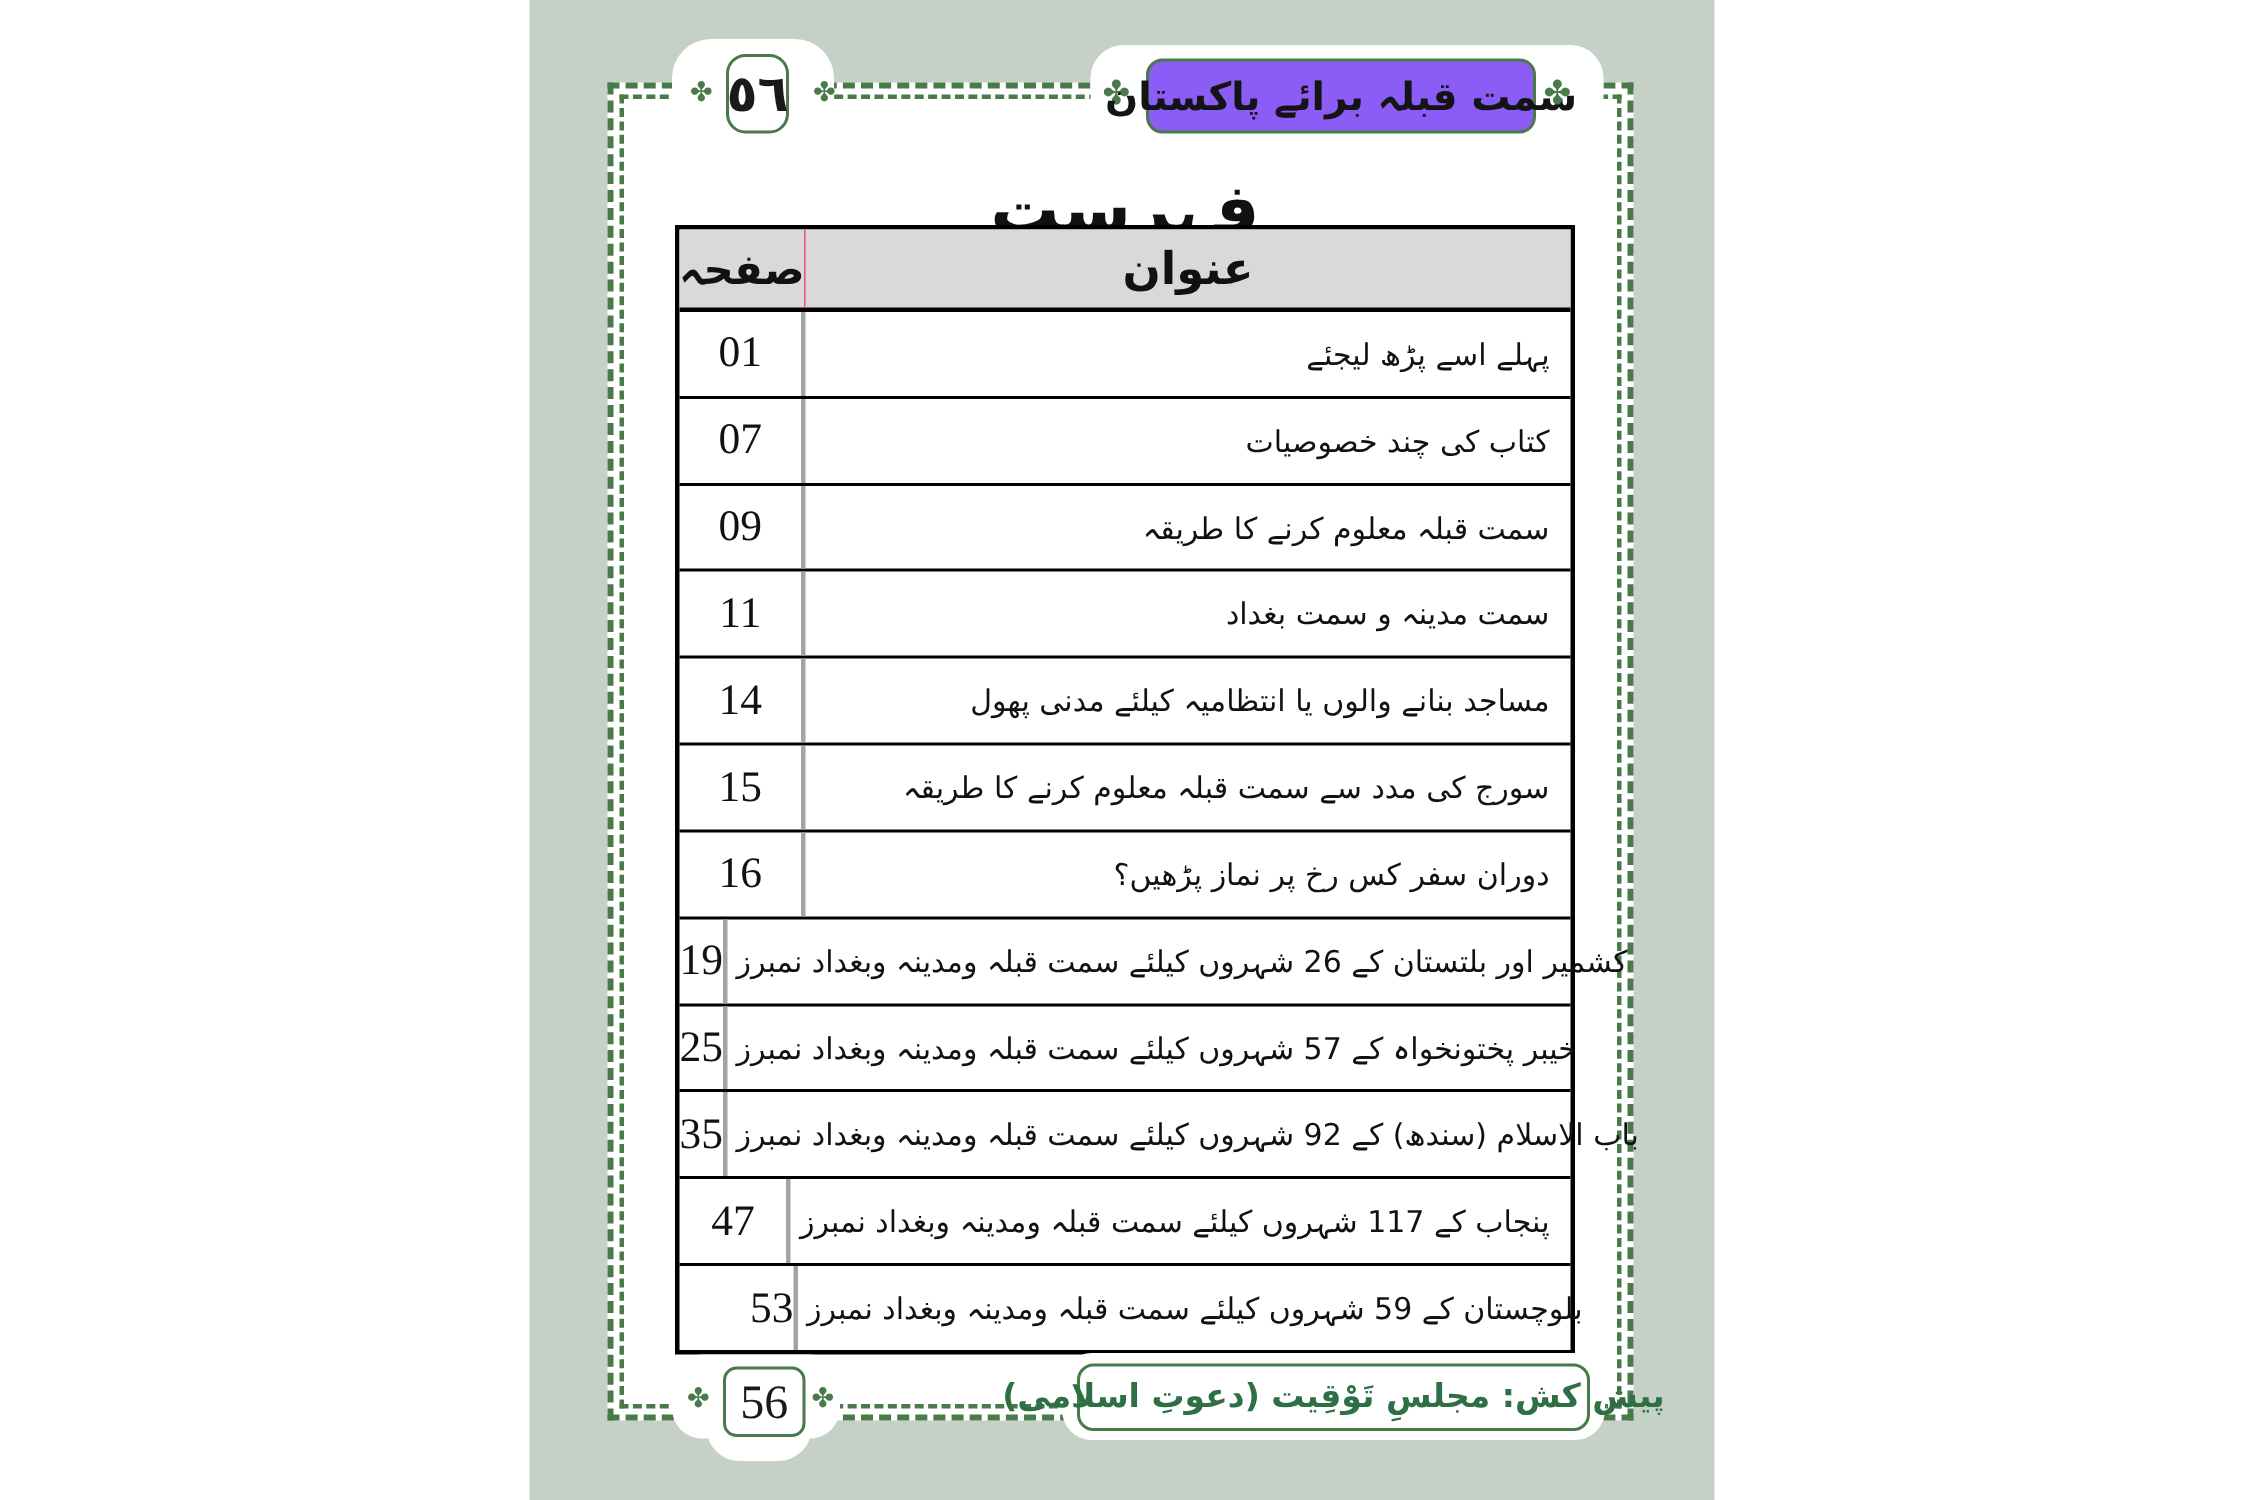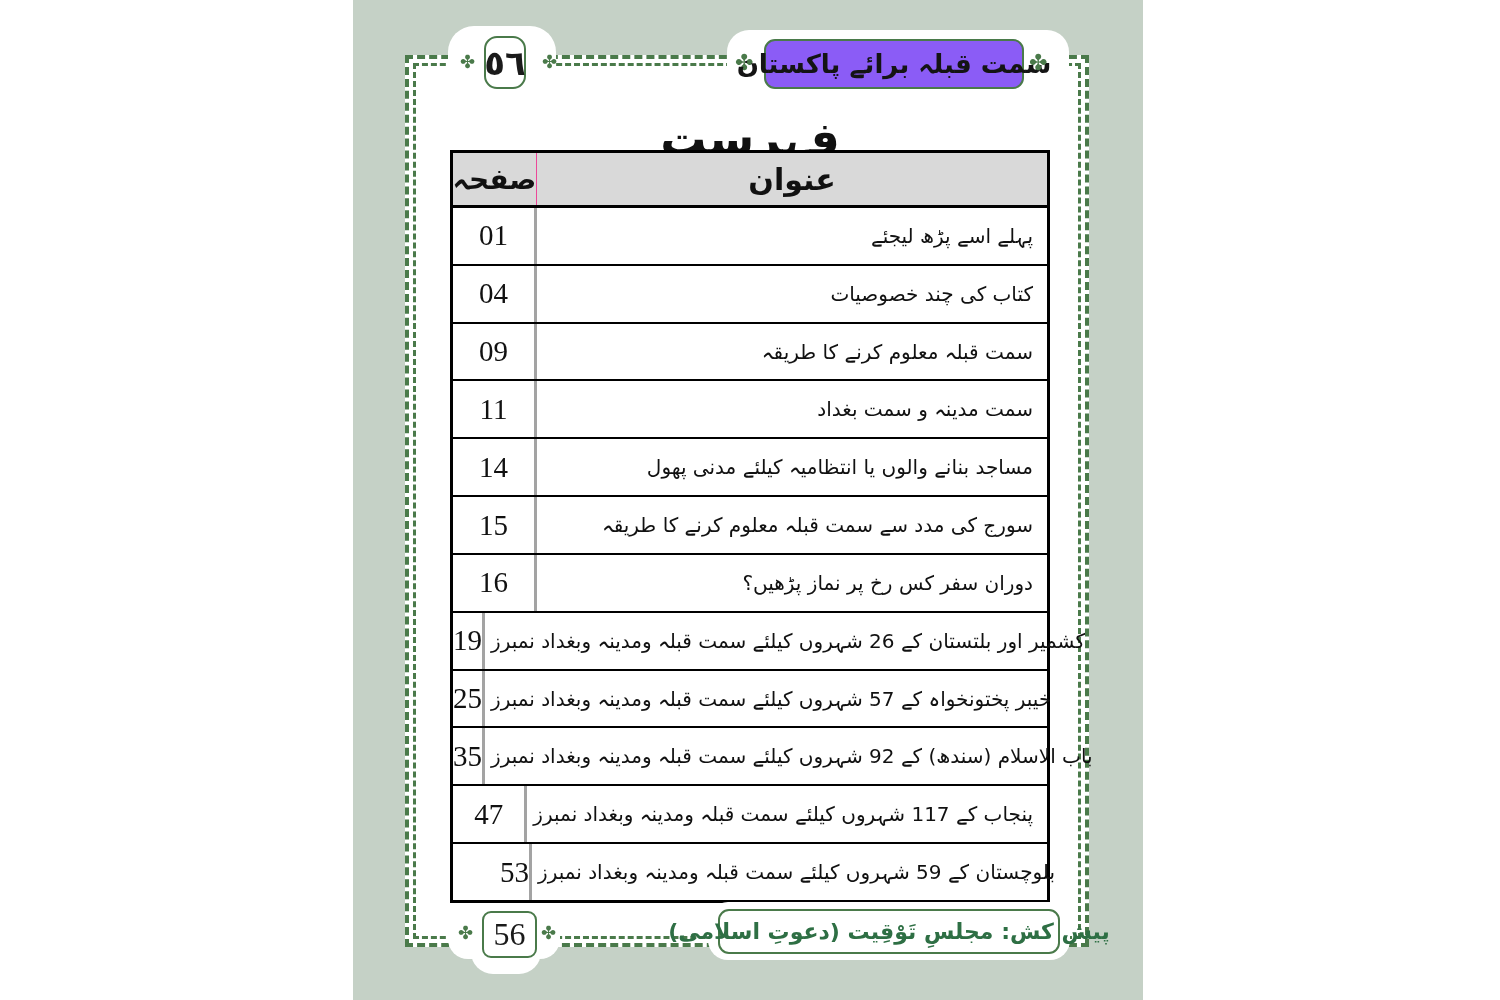--- a/index.html
+++ b/index.html
@@ -97,21 +97,21 @@
         <div class="th th-page">صفحہ</div>
         <div class="th th-title">عنوان</div>
       </div>
       <div class="tbody" id="toc-rows">
   <div class="trow">
     <div class="page-cell">01</div>
     <div class="title-cell">پہلے اسے پڑھ لیجئے</div>
   </div>
 
   <div class="trow">
-    <div class="page-cell">04</div>
+    <div class="page-cell">07</div>
     <div class="title-cell">کتاب کی چند خصوصیات</div>
   </div>
 
   <div class="trow">
     <div class="page-cell">09</div>
     <div class="title-cell">سمت قبلہ معلوم کرنے کا طریقہ</div>
   </div>
 
   <div class="trow">
     <div class="page-cell">11</div>

